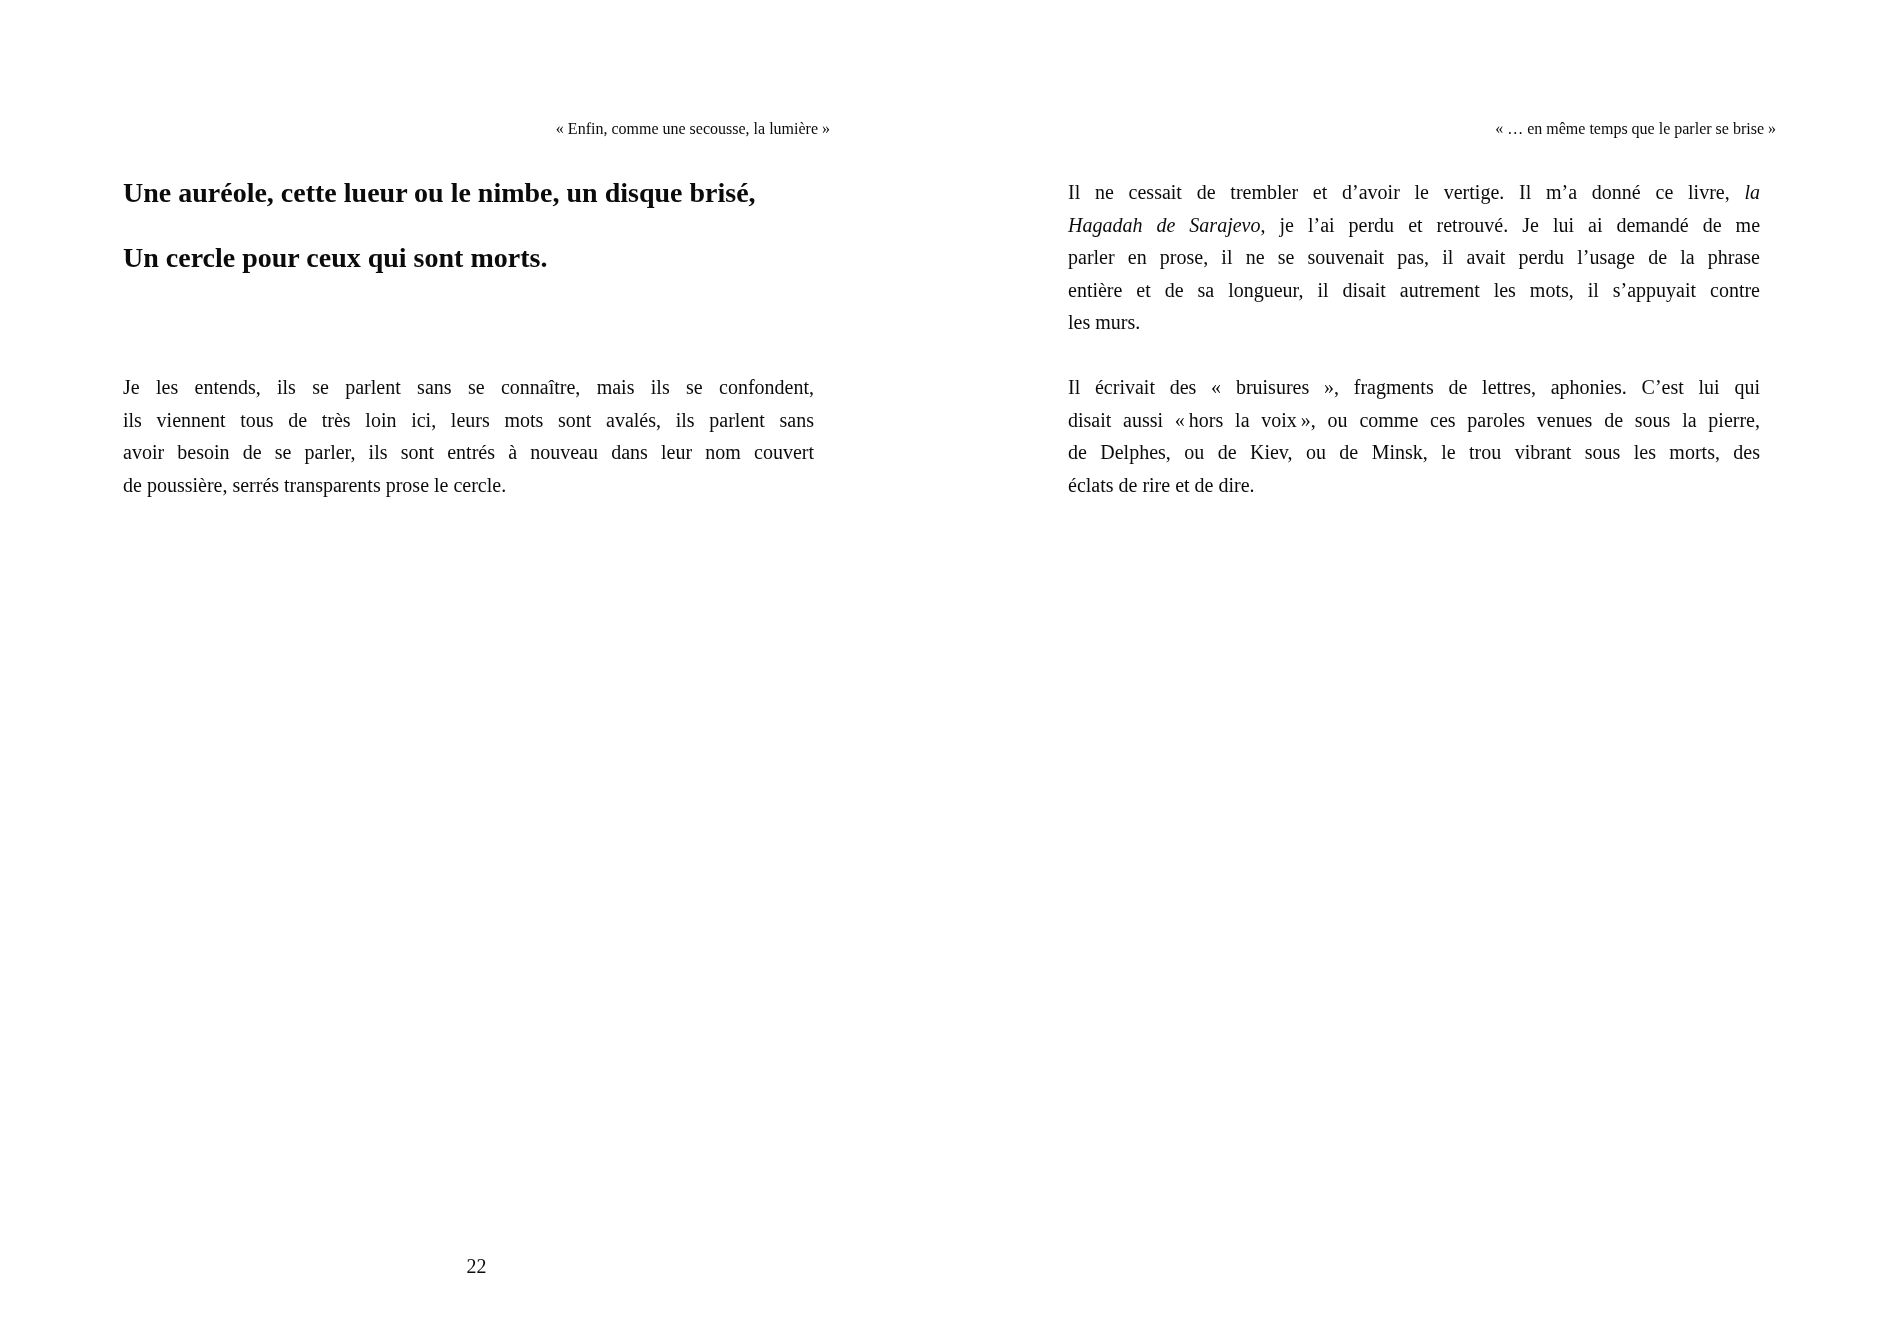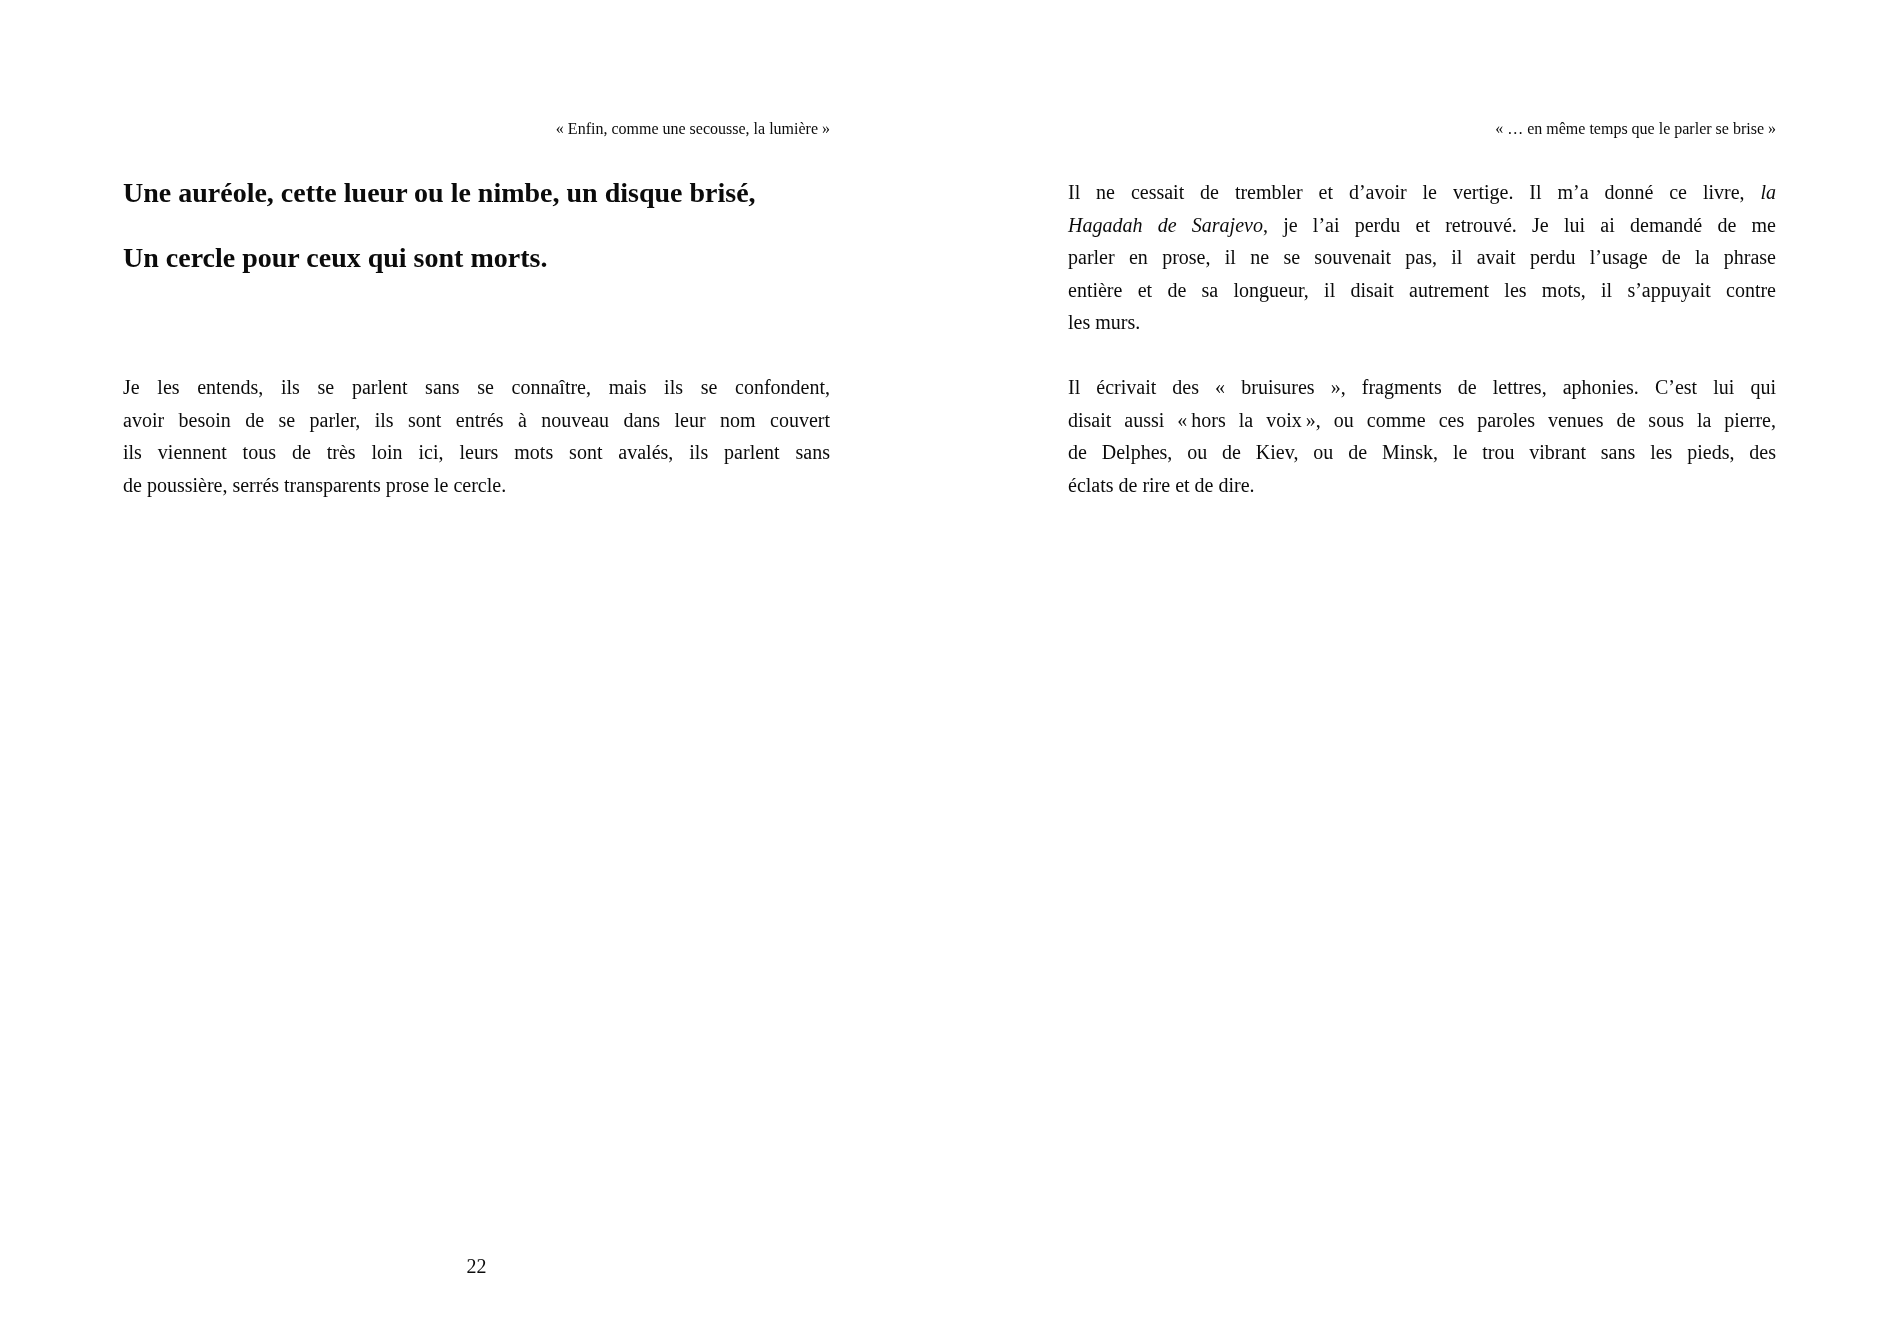--- a/index.html
+++ b/index.html
@@ -42,21 +42,21 @@
     white-space: nowrap;
     font-weight: bold;
   }
   .stanza-1 { top: 176px; }
   .stanza-2 { top: 241px; }
 
   .paragraph {
     position: absolute;
     top: 371px;
     left: 0;
-    right: 0;
+    right: 16px;
     font-size: 20px;
     line-height: 32.5px;
   }
   .para-upper { top: 176px; }
 
   .pline {
     text-align: justify;
     text-align-last: justify;
   }
   .pline.last {
@@ -81,39 +81,39 @@
 
 <section class="page page-left">
   <div class="header-quote">« Enfin, comme une secousse, la lumière »</div>
 
   <div class="stanza stanza-1">Une auréole, cette lueur ou le nimbe, un disque brisé,</div>
 
   <div class="stanza stanza-2">Un cercle pour ceux qui sont morts.</div>
 
   <div class="paragraph">
       <div class="pline"><span>Je les entends, ils se parlent sans se connaître, mais ils se confondent,</span></div>
+      <div class="pline"><span>ils viennent tous de très loin ici, leurs mots sont avalés, ils parlent sans</span></div>
       <div class="pline"><span>avoir besoin de se parler, ils sont entrés à nouveau dans leur nom couvert</span></div>
-      <div class="pline"><span>ils viennent tous de très loin ici, leurs mots sont avalés, ils parlent sans</span></div>
       <div class="pline last"><span>de poussière, serrés transparents prose le cercle.</span></div>
     </div>
 
   <div class="folio">22</div>
 </section>
 
 <section class="page page-right">
   <div class="header-quote">« … en même temps que le parler se brise »</div>
 
   <div class="paragraph para-upper">
       <div class="pline"><span>Il ne cessait de trembler et d’avoir le vertige. Il m’a donné ce livre, </span><span class="italic">la</span></div>
       <div class="pline"><span class="italic">Hagadah de Sarajevo</span><span>, je l’ai perdu et retrouvé. Je lui ai demandé de me</span></div>
       <div class="pline"><span>parler en prose, il ne se souvenait pas, il avait perdu l’usage de la phrase</span></div>
       <div class="pline"><span>entière et de sa longueur, il disait autrement les mots, il s’appuyait contre</span></div>
       <div class="pline last"><span>les murs.</span></div>
     </div>
 
   <div class="paragraph">
       <div class="pline"><span>Il écrivait des « bruisures », fragments de lettres, aphonies. C’est lui qui</span></div>
       <div class="pline"><span>disait aussi « hors la voix », ou comme ces paroles venues de sous la pierre,</span></div>
-      <div class="pline"><span>de Delphes, ou de Kiev, ou de Minsk, le trou vibrant sans les pieds, des</span></div>
+      <div class="pline"><span>de Delphes, ou de Kiev, ou de Minsk, le trou vibrant sous les morts, des</span></div>
       <div class="pline last"><span>éclats de rire et de dire.</span></div>
     </div>
 
 </section>
 
 </body></html>

